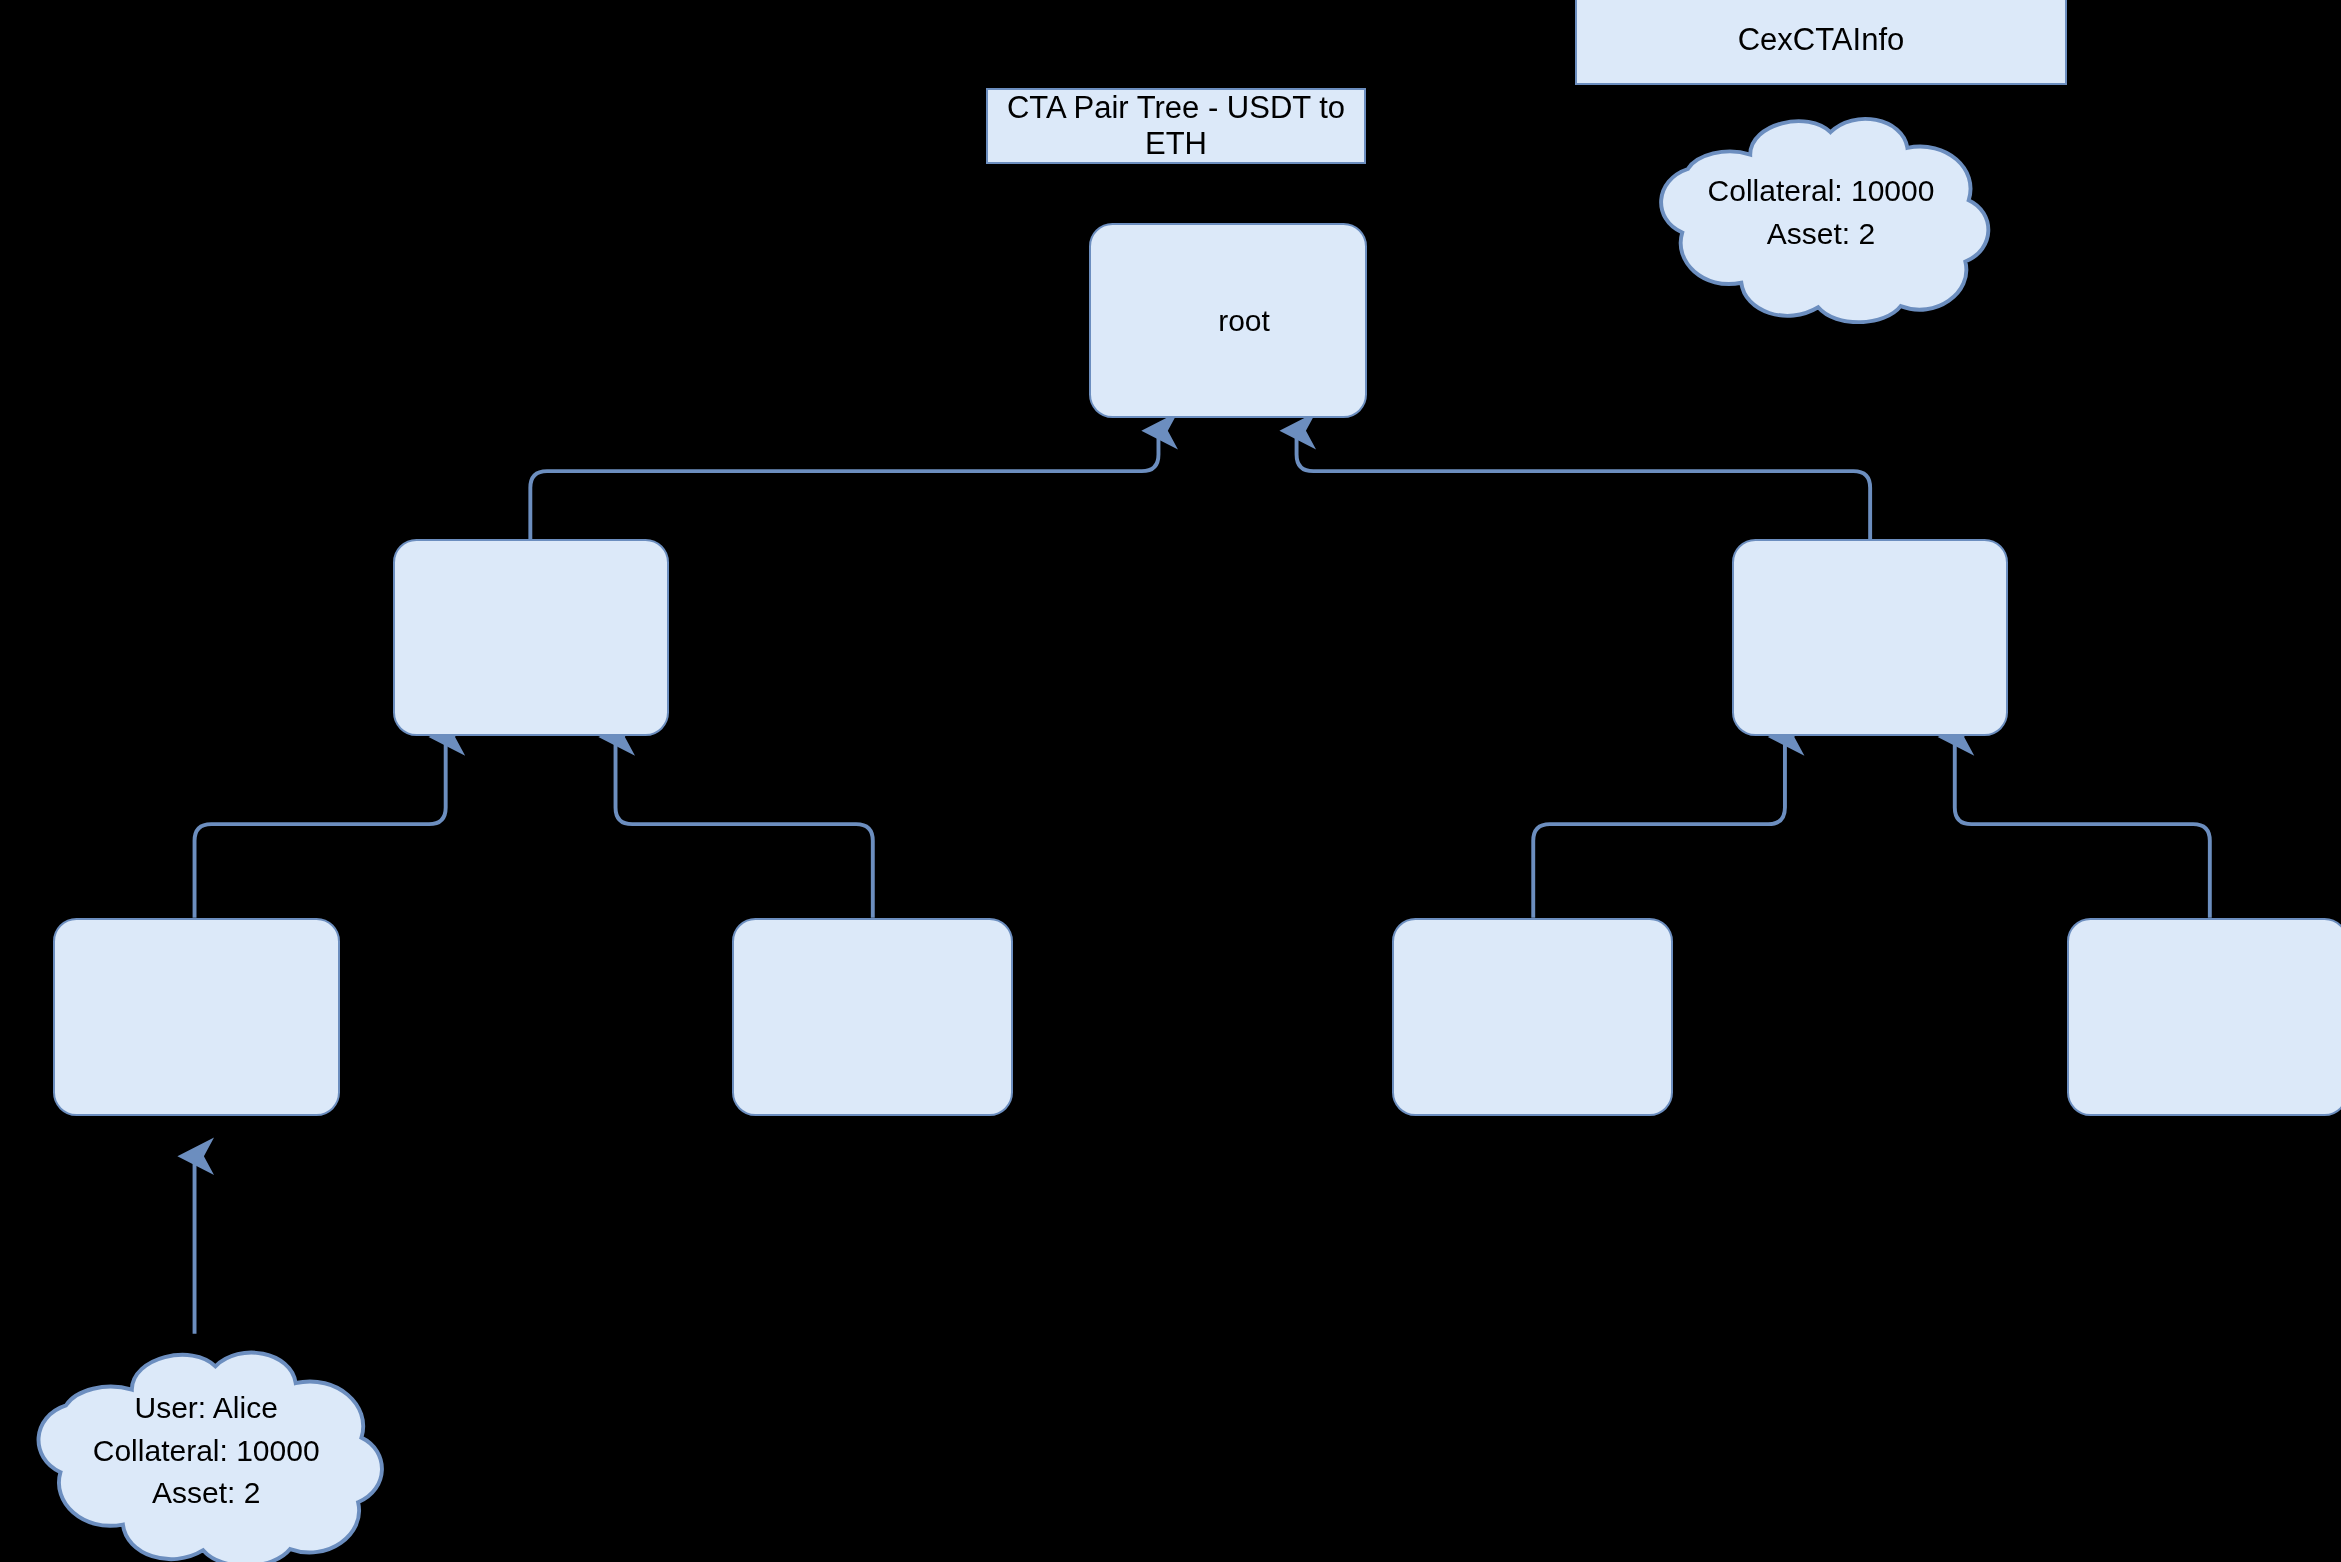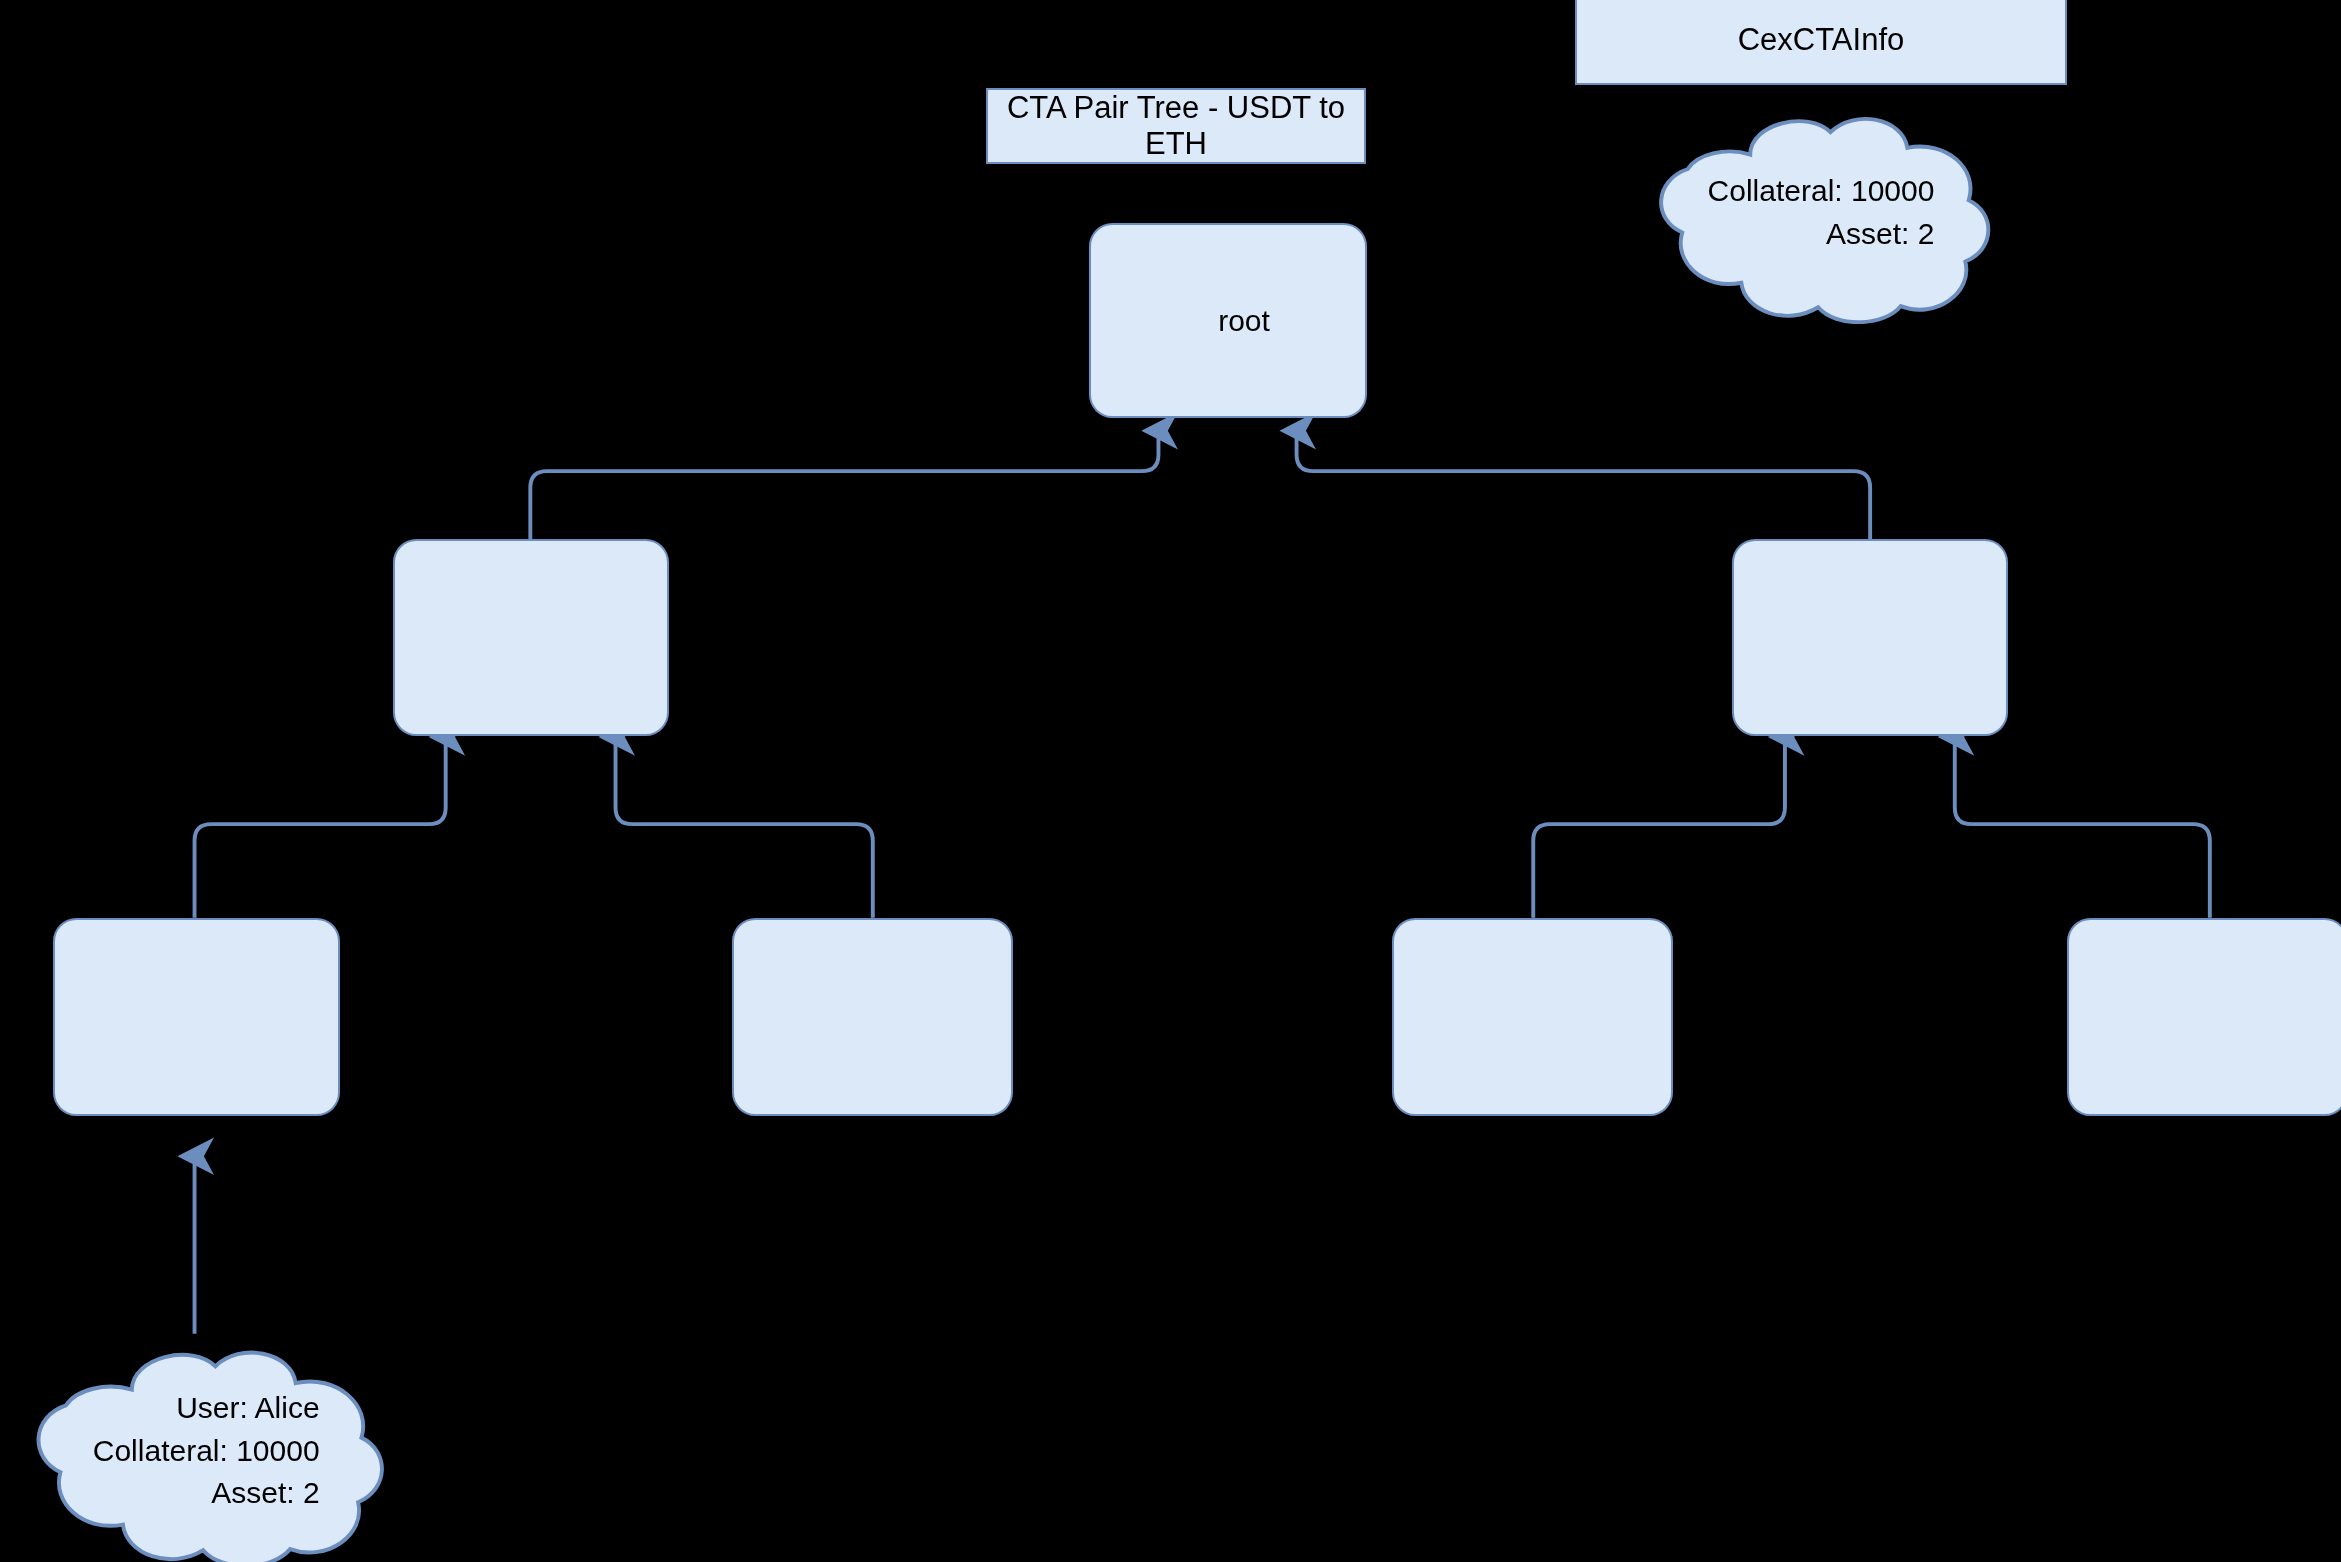--- a/index.html
+++ b/index.html
@@ -58,21 +58,21 @@
     position: absolute;
     left: 0; top: 0;
     width: 100%; height: 100%;
     display: flex;
     flex-direction: column;
     align-items: center;
     justify-content: center;
     color: #000000;
     font-size: 30px;
     line-height: 1.42;
-    text-align: right;
+    text-align: center;
     white-space: pre;
   }
 </style>
 </head>
 <body>
 
 <div id="canvas">
 
   <svg id="edges" viewBox="0 0 4205 2805" xmlns="http://www.w3.org/2000/svg">
     <defs>

